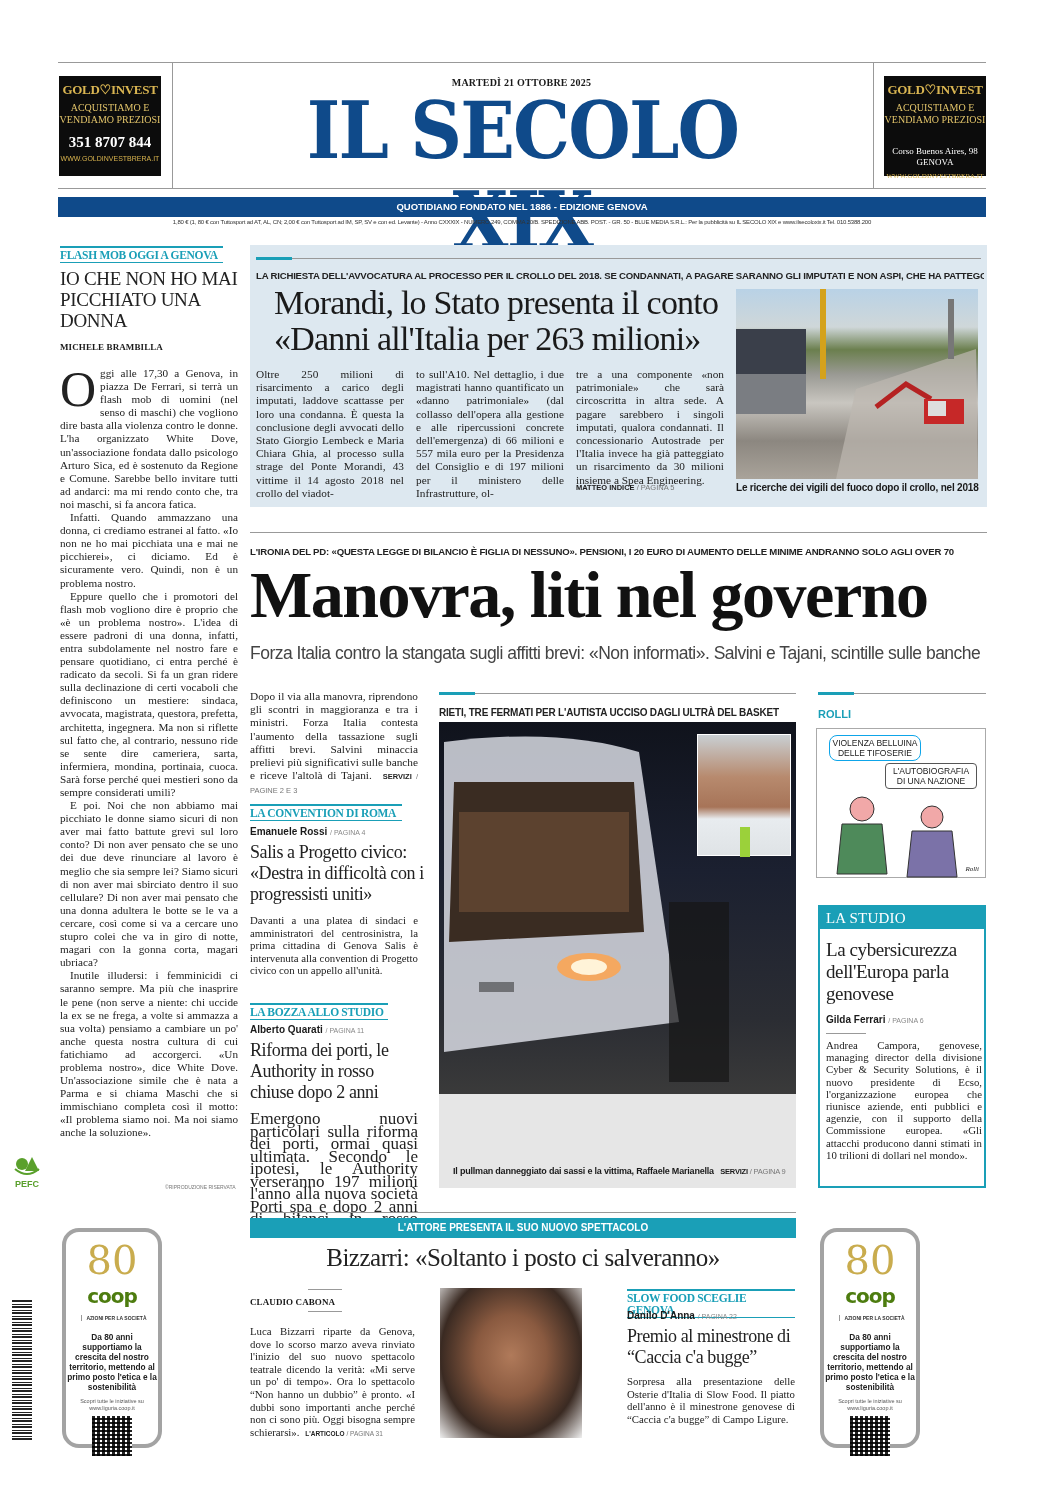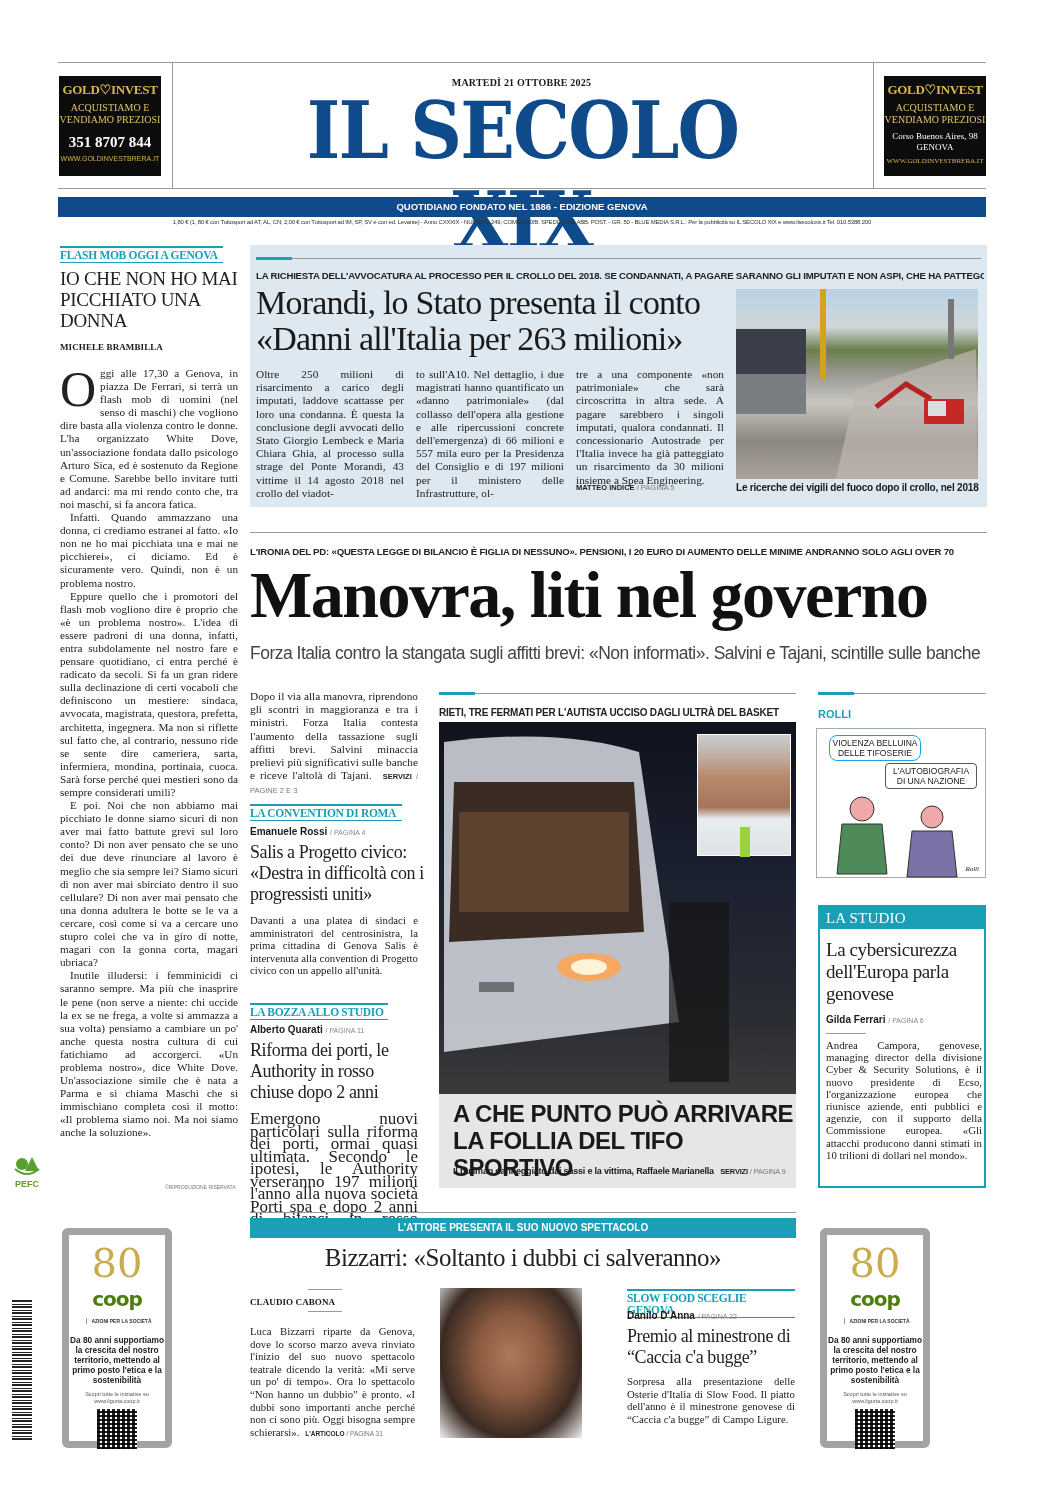--- a/index.html
+++ b/index.html
@@ -12,21 +12,21 @@
 
   
   .topline { left: 58px; top: 62px; width: 928px; height: 1px; background: #999; }
   .mast-bottom { left: 58px; top: 188px; width: 928px; height: 1px; background: #999; }
   .vdiv { top: 62px; width: 1px; height: 127px; background: #999; }
   .ad-gold { background: #0c0c0c; width: 102px; height: 100px; top: 76px; text-align: center; color: #e7c56b; }
   .ad-gold .brand { font-family: "Liberation Serif", serif; font-weight: bold; font-size: 13px; color: #d9b552; margin-top: 6px; letter-spacing: -0.3px; }
   .ad-gold .line { font-size: 10px; line-height: 12px; color: #e2c46a; }
   .ad-gold .phone { font-size: 15px; font-weight: bold; color: #fff; margin-top: 8px; }
   .ad-gold .url { font-size: 7px; color: #d8b34e; margin-top: 4px; font-family: "Liberation Sans", sans-serif; }
-  .ad-gold .addr { font-size: 9px; color: #fff; line-height: 11px; margin-top: 5px; }
+  .ad-gold .addr { font-size: 9px; color: #fff; line-height: 11px; margin-top: 20px; }
   .date { left: 0; width: 1043px; top: 77px; text-align: center; font-size: 10px; font-weight: bold; letter-spacing: 0.2px; }
   .logo { left: 240px; top: 86px; width: 565px; height: 90px; text-align: center; font-family: "DejaVu Serif", serif; font-weight: bold; color: #0f4a8a; font-size: 78px; line-height: 90px; letter-spacing: -2px; transform: scaleX(0.92); transform-origin: center; }
   .blue-band { left: 58px; top: 197px; width: 928px; height: 20px; background: #0f4a8a; color: #fff; font-family: "Liberation Sans", sans-serif; font-weight: bold; font-size: 9.5px; text-align: center; line-height: 20px; }
   .price { left: 58px; top: 219px; width: 928px; text-align: center; font-family: "Liberation Sans", sans-serif; font-size: 6px; color: #333; letter-spacing: -0.2px; }
 
   
   .kicker-box { border-top: 2px solid #1a9fb7; border-bottom: 1px solid #1a9fb7; font-weight: bold; font-size: 11.5px; color: #1a9fb7; letter-spacing: -0.3px; padding: 1px 0; }
   .lc-title { left: 60px; top: 268px; width: 180px; font-size: 19px; line-height: 21px; color: #222; font-weight: normal; letter-spacing: -0.3px; }
   .author-caps { font-size: 9px; font-weight: bold; letter-spacing: 0.1px; }
   .body-text { font-size: 11.2px; line-height: 13.1px; text-align: justify; hyphens: auto; color: #222; }
@@ -60,21 +60,21 @@
 
   
   .nomina { left: 818px; top: 905px; width: 168px; height: 283px; border: 2px solid #1a9fb7; }
   .nomina-head { background: #1a9fb7; color: #fff; font-size: 15px; height: 22px; line-height: 22px; padding-left: 6px; letter-spacing: 0.2px; }
 
   
   .biz-band { left: 250px; top: 1218px; width: 546px; height: 20px; background: #1a9fb7; color: #fff; font-family: "Liberation Sans", sans-serif; font-weight: bold; font-size: 10px; text-align: center; line-height: 20px; }
   .biz-title { left: 250px; top: 1244px; width: 546px; text-align: center; font-size: 25px; letter-spacing: -0.5px; color: #222; }
 
   
-  .coop { width: 110px; height: 220px; border: 7px solid #a3a3a3; border-radius: 6px; background: #fff; text-align: center; font-family: "Liberation Sans", sans-serif; }
+  .coop { width: 100px; height: 220px; border: 4px solid #a3a3a3; border-radius: 17px; background: #fff; text-align: center; font-family: "Liberation Sans", sans-serif; }
   .coop .eighty { font-family: "DejaVu Serif", serif; font-size: 40px; color: #c9ac4e; line-height: 44px; margin-top: 6px; }
   .coop .coopword { font-family: "DejaVu Sans", sans-serif; font-weight: bold; font-size: 20px; color: #4d7c0f; letter-spacing: -1px; display: inline-block; }
   .coop .azioni { display: inline-block; font-size: 5px; font-weight: bold; color: #333; text-align: left; vertical-align: middle; border-left: 1px solid #999; padding-left: 4px; line-height: 6px; margin-left: 4px; }
   .coop .msg { font-size: 8.3px; line-height: 10px; font-weight: bold; color: #222; margin-top: 6px; }
   .coop .small { font-size: 5.5px; color: #555; margin-top: 6px; line-height: 7px; }
   .qr { width: 40px; height: 40px; margin: 4px auto 0; background:
     repeating-linear-gradient(90deg, #222 0 3px, #fff 3px 5px),
     repeating-linear-gradient(0deg, #222 0 2px, #fff 2px 4px);
     background-blend-mode: multiply; }
 
@@ -122,21 +122,21 @@
   <p style="text-indent:10px">Eppure quello che i promotori del flash mob vogliono dire è proprio che «è un problema nostro». L'idea di essere padroni di una donna, infatti, entra subdolamente nel nostro fare e pensare quotidiano, ci entra perché è radicato da secoli. Si fa un gran ridere sulla declinazione di certi vocaboli che definiscono un mestiere: sindaca, avvocata, magistrata, questora, prefetta, architetta, ingegnera. Ma non si riflette sul fatto che, al contrario, nessuno ride se sente dire cameriera, sarta, infermiera, mondina, portinaia, cuoca. Sarà forse perché quei mestieri sono da sempre considerati umili?</p>
   <p style="text-indent:10px">E poi. Noi che non abbiamo mai picchiato le donne siamo sicuri di non aver mai fatto battute grevi sul loro conto? Di non aver pensato che se uno dei due deve rinunciare al lavoro è meglio che sia sempre lei? Siamo sicuri di non aver mai sbirciato dentro il suo cellulare? Di non aver mai pensato che una donna adultera le botte se le va a cercare, così come si va a cercare uno stupro colei che va in giro di notte, magari con la gonna corta, magari ubriaca?</p>
   <p style="text-indent:10px">Inutile illudersi: i femminicidi ci saranno sempre. Ma più che inasprire le pene (non serve a niente: chi uccide la ex se ne frega, a volte si ammazza a sua volta) pensiamo a cambiare un po' anche questa nostra cultura di cui fatichiamo ad accorgerci. «Un problema nostro», dice White Dove. Un'associazione simile che è nata a Parma e si chiama Maschi che si immischiano completa così il motto: «Il problema siamo noi. Ma noi siamo anche la soluzione».</p>
 </div>
 <div class="abs copyright" style="left:165px;top:1184px">©RIPRODUZIONE RISERVATA</div>
 
 <div class="abs morandi">
   <div class="abs sep" style="left:6px;top:13px;width:725px"></div>
   <div class="abs tealbar" style="left:6px;top:12px"></div>
   <div class="abs kicker-sans" style="left:6px;top:25px;width:728px;white-space:nowrap;overflow:hidden">LA RICHIESTA DELL'AVVOCATURA AL PROCESSO PER IL CROLLO DEL 2018. SE CONDANNATI, A PAGARE SARANNO GLI IMPUTATI E NON ASPI, CHE HA PATTEGGIATO</div>
-  <h1 class="abs serif" style="left:6px;top:40px;width:480px">
+  <h1 class="abs serif" style="left:24px;top:40px;width:480px">
     <div>Morandi, lo Stato presenta il conto</div>
     <div>«Danni all'Italia per 263 milioni»</div>
   </h1>
   <div class="abs col3 serif" style="left:6px;top:123px;width:148px">Oltre 250 milioni di risarcimento a carico degli imputati, laddove scattasse per loro una condanna. È questa la conclusione degli avvocati dello Stato Giorgio Lembeck e Maria Chiara Ghia, al processo sulla strage del Ponte Morandi, 43 vittime il 14 agosto 2018 nel crollo del viadot-</div>
   <div class="abs col3 serif" style="left:166px;top:123px;width:148px">to sull'A10. Nel dettaglio, i due magistrati hanno quantificato un «danno patrimoniale» (dal collasso dell'opera alla gestione e alle ripercussioni concrete dell'emergenza) di 66 milioni e 557 mila euro per la Presidenza del Consiglio e di 197 milioni per il ministero delle Infrastrutture, ol-</div>
   <div class="abs col3 serif" style="left:326px;top:123px;width:148px">tre a una componente «non patrimoniale» che sarà circoscritta in altra sede. A pagare sarebbero i singoli imputati, qualora condannati. Il concessionario Autostrade per l'Italia invece ha già patteggiato un risarcimento da 30 milioni insieme a Spea Engineering.</div>
   <div class="abs byline-sans" style="left:326px;top:238px">
     <span>MATTEO INDICE</span>
     <span class="pg">/ PAGINA 5</span>
   </div>
@@ -195,24 +195,20 @@
     <ellipse cx="150" cy="245" rx="32" ry="14" fill="#f4a860"></ellipse>
     <ellipse cx="150" cy="245" rx="18" ry="8" fill="#fff3d8"></ellipse>
     <rect x="40" y="260" width="35" height="10" fill="#222" opacity="0.5"></rect>
     <rect x="230" y="180" width="60" height="180" fill="#151515" opacity="0.7"></rect>
   </svg>
   <div class="abs" style="left:258px;top:12px;width:94px;height:122px;background:linear-gradient(180deg,#c9cfd3 0%,#b78a6e 35%,#a77458 60%,#e8ecef 70%,#dfe3e6 100%);border:1px solid #fff">
     <div class="abs" style="left:42px;top:92px;width:10px;height:30px;background:#9bd13a"></div>
   </div>
 </div>
 <div class="abs bus-box">
-  <div class="abs bus-headline" style="left:14px;top:6px">
-    <div>A CHE PUNTO PUÒ ARRIVARE</div>
-    <div>LA FOLLIA DEL TIFO SPORTIVO</div>
-  </div>
   <div class="abs caption-sans" style="left:14px;top:72px;font-size:9px;white-space:nowrap">
     <span>Il pullman danneggiato dai sassi e la vittima, Raffaele Marianella</span>
     <span class="byline-sans" style="margin-left:4px">
       <span>SERVIZI</span>
       <span class="pg">/ PAGINA 9</span>
     </span>
   </div>
 </div>
 
 <div class="abs sep" style="left:818px;top:693px;width:168px"></div>
@@ -236,21 +232,21 @@
   <div class="abs byname" style="left:6px;top:107px">
     <span>Gilda Ferrari</span>
     <span class="pg">/ PAGINA 6</span>
   </div>
   <div class="abs sep" style="left:6px;top:126px;width:40px"></div>
   <div class="abs col3 serif" style="left:6px;top:132px;width:156px;font-size:10.8px;line-height:12.2px">Andrea Campora, genovese, managing director della divisione Cyber &amp; Security Solutions, è il nuovo presidente di Ecso, l'organizzazione europea che riunisce aziende, enti pubblici e agenzie, con il supporto della Commissione europea. «Gli attacchi producono danni stimati in 10 trilioni di dollari nel mondo».</div>
 </div>
 
 <div class="abs sep" style="left:250px;top:1212px;width:546px"></div>
 <div class="abs biz-band">L'ATTORE PRESENTA IL SUO NUOVO SPETTACOLO</div>
-<h2 class="abs biz-title serif" style="font-weight:normal">Bizzarri: «Soltanto i dubbi ci salveranno»</h2>
+<h2 class="abs biz-title serif" style="font-weight:normal">Bizzarri: «Soltanto i posto ci salveranno»</h2>
 <div class="abs sep" style="left:308px;top:1289px;width:34px"></div>
 <div class="abs author-caps serif" style="left:250px;top:1297px;width:150px;text-align:left">CLAUDIO CABONA</div>
 <div class="abs sep" style="left:308px;top:1311px;width:34px"></div>
 <div class="abs col3 serif" style="left:250px;top:1325px;width:165px;font-size:10.8px;line-height:12.6px">
   <span>Luca Bizzarri riparte da Genova, dove lo scorso marzo aveva rinviato l'inizio del suo nuovo spettacolo teatrale dicendo la verità: «Mi serve un po' di tempo». Ora lo spettacolo “Non hanno un dubbio” è pronto. «I dubbi sono importanti anche perché non ci sono più. Oggi bisogna sempre schierarsi».</span>
   <span class="byline-sans" style="margin-left:3px;font-size:6.5px">
     <span>L'ARTICOLO</span>
     <span class="pg">/ PAGINA 31</span>
   </span>
 </div>

